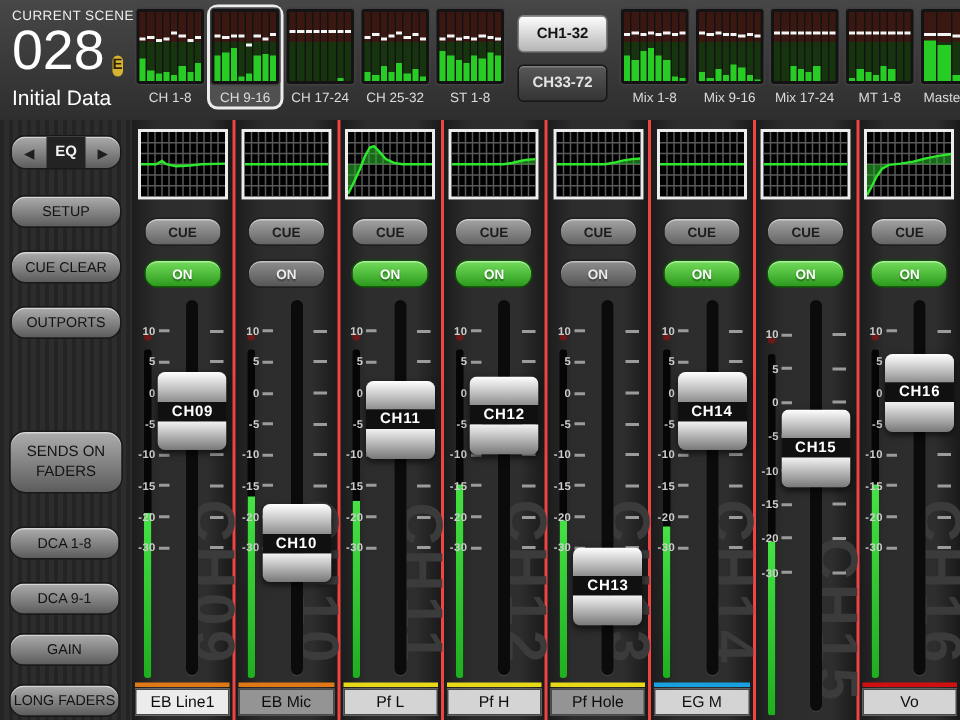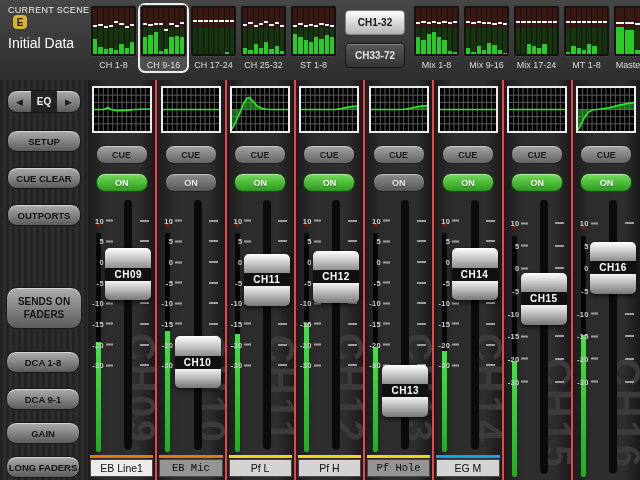--- a/index.html
+++ b/index.html
@@ -35,21 +35,21 @@
   .body{display:flex;height:400px;background:#0a0a0a;}
   .sidebar{width:88px;flex:0 0 auto;display:flex;flex-direction:column;align-items:center;
            background:repeating-linear-gradient(90deg,#242424 0 3px,#2d2d2d 3px 6px),#282828;}
   .eqnav{margin-top:10px;width:72px;height:21px;border-radius:10px;border:1px solid #191919;
          background:linear-gradient(#ababab,#5d5d5d);display:flex;align-items:stretch;overflow:hidden;
          box-shadow:inset 0 1px 0 rgba(255,255,255,.5);}
   .eqnav .arrow{width:23px;color:#1e1e1e;font-size:9px;display:flex;align-items:center;justify-content:center;}
   .eqnav .eqlbl{flex:1;background:#232323;color:#f2f2f2;font-size:10px;font-weight:bold;
                 display:flex;align-items:center;justify-content:center;}
   .side-btn{width:72px;height:20px;border-radius:10px;border:1px solid #191919;color:#131313;
-            background:linear-gradient(#adadad,#5c5c5c);font-size:9.5px;font-weight:bold;
+            background:linear-gradient(#adadad,#5c5c5c);font-size:9.5px;font-weight:normal;
             display:flex;align-items:center;justify-content:center;margin-top:15px;
             box-shadow:inset 0 1px 0 rgba(255,255,255,.5);white-space:nowrap;}
   .side-btn.first{margin-top:17px;}
   .side-btn.large{width:76px;height:42px;border-radius:11px;text-align:center;font-size:10px;
                   line-height:1.35;padding:0 6px;box-sizing:border-box;white-space:normal;}
   
   .strips{flex:1;display:flex;gap:2px;background:#ef4444;}
   .strip{flex:1;min-width:0;position:relative;display:flex;flex-direction:column;
          background:linear-gradient(90deg,#1c1c1c,#2c2c2c 25%,#2e2e2e 75%,#1a1a1a);}
   .eqthumb{width:56px;height:43px;margin:6px auto 0;border:2px solid #ececec;background:#000;flex:0 0 auto;}
@@ -81,31 +81,32 @@
        display:flex;flex-direction:column;z-index:3;box-shadow:0 2px 5px rgba(0,0,0,.65);}
   .cap-top{flex:1;background:linear-gradient(#fff,#c3c3c3 55%,#8e8e8e);}
   .cap-band{height:13px;background:#101010;color:#fff;font-size:10px;font-weight:bold;
             display:flex;align-items:center;justify-content:center;letter-spacing:.5px;}
   .cap-bot{flex:1;background:linear-gradient(#f2f2f2,#a3a3a3 65%,#787878);}
   .namerow{flex:0 0 auto;height:22px;padding:0 2px 3px;display:flex;flex-direction:column;z-index:4;}
   .stripe{height:3px;}
   .nlabel{flex:1;margin-top:1px;background:#d4d4d4;border:1px solid #484848;color:#0d0d0d;
           font-size:10.5px;display:flex;align-items:center;justify-content:center;
           white-space:nowrap;overflow:hidden;}
-  .nlabel.off{background:#949494;font-family:Liberation Mono, monospace;}
+  .nlabel.off{background:#949494;}
   .nlabel.sel{background:#ececec;}
 </style>
 </head>
 <body>
 
 <div class="app">
   <div class="topbar">
     <div class="scene">
       <div class="scene-heading">CURRENT SCENE</div>
       <div class="scene-num-row">
+        <div class="scene-number">028</div>
         <div class="scene-badge">E</div>
       </div>
       <div class="scene-name">Initial Data</div>
     </div>
     <div id="top-blocks">
         <div class="block">
           <div class="mbox">
             <div class="mcol">
               <div class="mfill" style="height: 32%;"></div>
               <div class="mdash" style="top: 38%;"></div>
@@ -1146,16 +1147,20 @@
               <span class="td"></span>
             </div>
             <div class="rdash" style="top: 65.2%;"></div>
             <div class="track"></div>
             <div class="cap" style="top: calc(25% - 26px);">
               <div class="cap-top"></div>
               <div class="cap-band">CH16</div>
               <div class="cap-bot"></div>
             </div>
           </div>
+          <div class="namerow">
+            <div class="stripe" style="background: rgb(208, 16, 16);"></div>
+            <div class="nlabel">Vo</div>
+          </div>
         </div>
       </div>
   </div>
 </div>
 
 </body></html>

